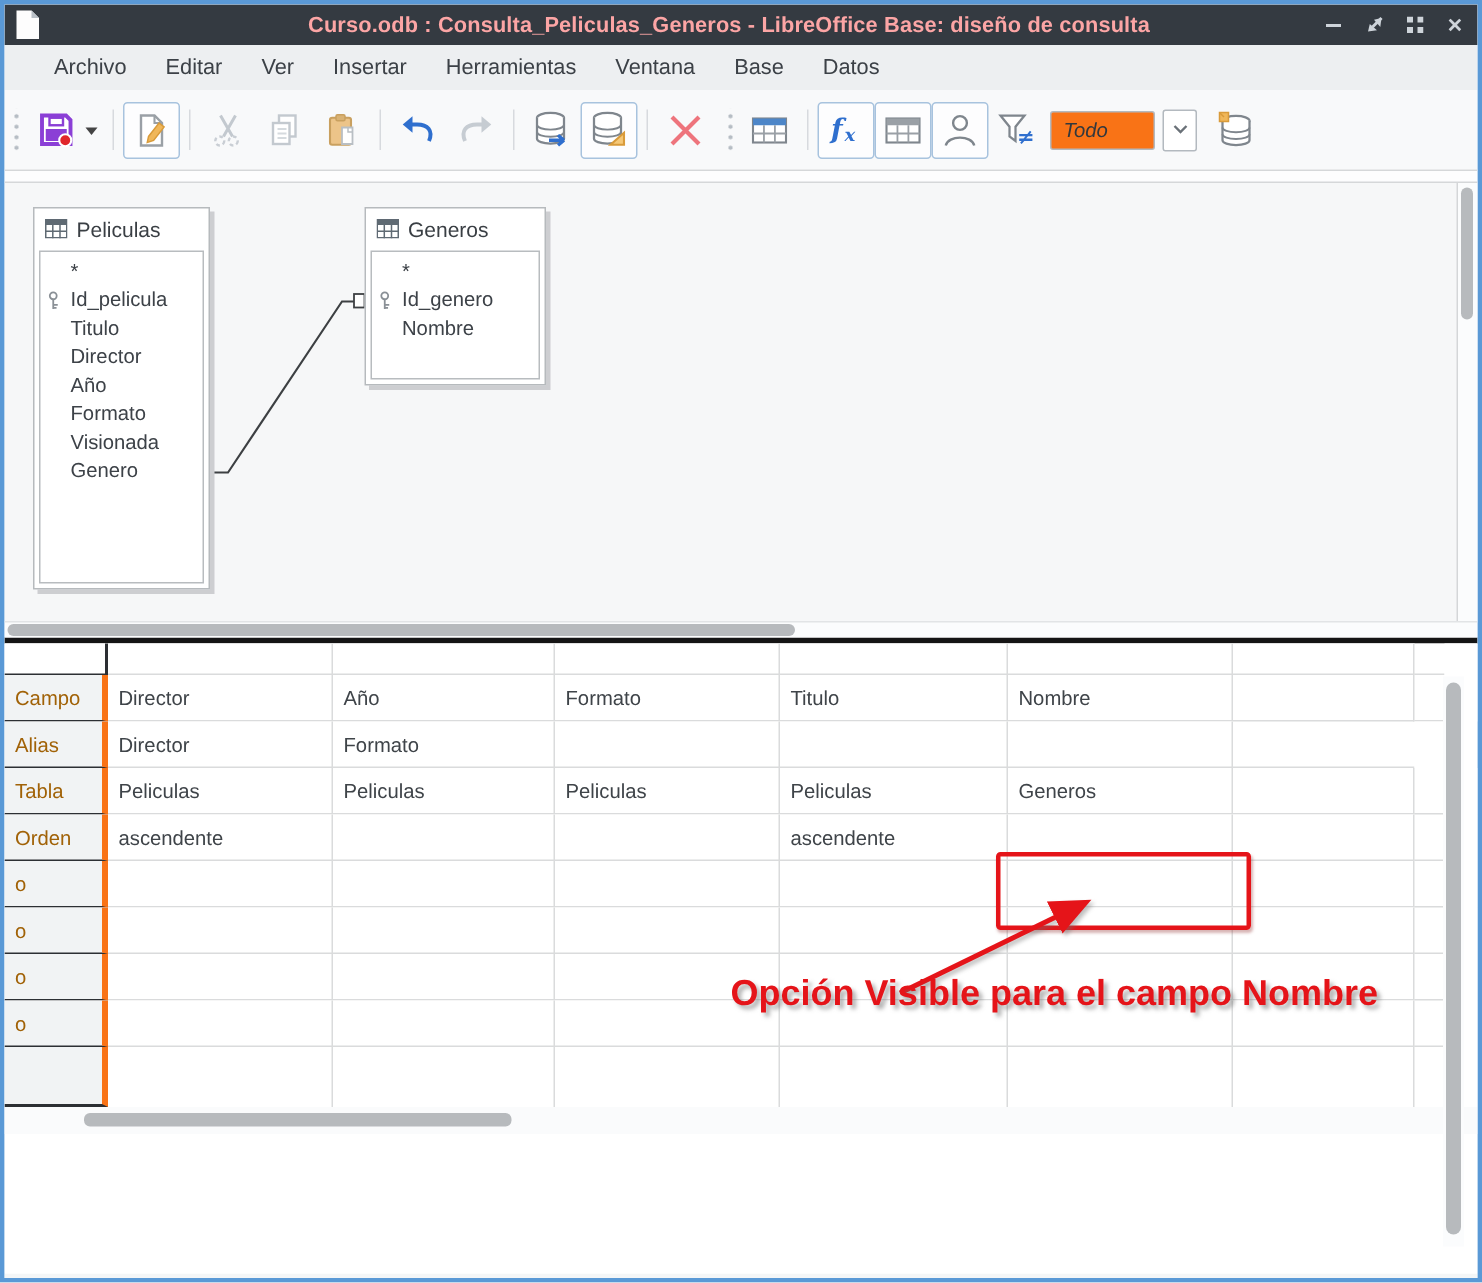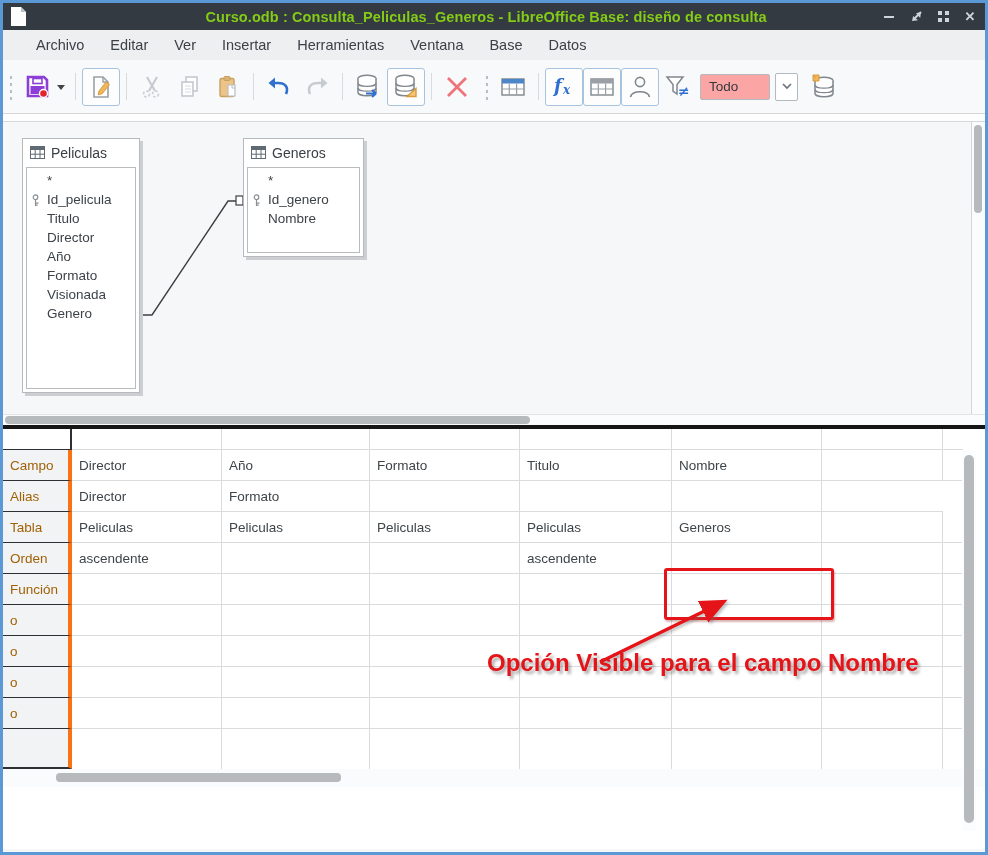--- a/index.html
+++ b/index.html
@@ -1,34 +1,34 @@
 <!DOCTYPE html>
 <html><head>
 <meta charset="utf-8">
 <style>
   html,body{margin:0;padding:0;background:#e8e8e8;font-family:"Liberation Sans",sans-serif;}
   .window{position:relative;width:988px;height:855px;box-sizing:border-box;border:3px solid #5a99d6;background:#fff;overflow:hidden;}
   
   .titlebar{position:relative;height:27px;background:#343a41;display:flex;align-items:center;}
   .tb-docicon{position:absolute;left:7px;top:3px;}
-  .tb-title{position:absolute;left:0;right:16px;text-align:center;color:#84cc16;font-size:14.5px;font-weight:bold;letter-spacing:.1px;}
+  .tb-title{position:absolute;left:0;right:16px;text-align:center;color:#fca5a5;font-size:14.5px;font-weight:bold;letter-spacing:.1px;}
   .tb-controls{position:absolute;right:8px;top:0;height:27px;display:flex;align-items:center;gap:13px;}
   .wc{width:14px;height:14px;display:flex;align-items:center;justify-content:center;color:#ced4da;font-size:13px;font-weight:bold;cursor:default;}
   .wc-min{width:10px;height:2px;background:#ced4da;}
   
   .menubar{height:30px;background:#edeff1;display:flex;align-items:center;padding-left:20px;}
   .menu-item{padding:0 13px;font-size:14.5px;color:#3c4147;line-height:30px;}
   
   .toolbar{height:53px;background:#f8f9fa;display:flex;align-items:center;padding-left:3px;}
   .grip{width:8px;height:30px;margin:0 2px;background-image:radial-gradient(circle,#b6bdc4 1.2px,transparent 1.5px);background-size:4px 7px;background-position:1px 2px;background-repeat:repeat-y;}
   .tb{width:36px;height:36px;display:flex;align-items:center;justify-content:center;border:1px solid transparent;border-radius:3px;flex:0 0 auto;}
   .tb.on{border:1px solid #a8c3de;background:#fdfdfe;}
   .sep{width:1px;height:27px;background:#d7dade;margin:0 6px;flex:0 0 auto;}
   .caret{width:0;height:0;border:4px solid transparent;border-top:5px solid #444;margin:6px 4px 0 1px;}
-  .combo{width:60px;height:24px;border:1px solid #b3b9bf;border-radius:2px;background:#fca5a5;display:flex;align-items:center;padding-left:8px;font-size:13.5px;color:#33383d;margin-left:3px;}
+  .combo{width:60px;height:24px;border:1px solid #b3b9bf;border-radius:2px;background:#f97316;display:flex;align-items:center;padding-left:8px;font-size:13.5px;color:#33383d;margin-left:3px;font-style:italic;}
   .combo-btn{width:21px;height:26px;border:1px solid #b3b9bf;border-radius:2px;background:#fff;display:flex;align-items:center;justify-content:center;margin:0 6px 0 5px;}
   .toolbar-gap{height:7px;border-top:1px solid #d5d7d9;border-bottom:1px solid #d5d7d9;background:#fdfdfe;}
   
   .design-pane{position:relative;height:292px;background:#f6f7f8;}
   .join-svg{position:absolute;left:0;top:0;}
   .tbox{position:absolute;background:#fff;border:1px solid #b6babd;box-shadow:3px 3px 0 #cdced1;}
   .tbox-caption{height:27px;display:flex;align-items:center;padding-left:7px;gap:6px;font-size:14px;color:#3a3f44;}
   .flist{position:absolute;left:3px;right:3px;top:28px;bottom:3px;border:1px solid #b8bcbf;background:#fff;padding-top:3px;overflow:hidden;}
   .field{position:relative;height:19px;line-height:19px;font-size:13.5px;color:#3d4248;padding-left:20px;}
   .fkey{position:absolute;left:4px;top:3px;}
@@ -364,31 +364,20 @@
       <div class="cell"></div>
       <div class="cell"></div>
       <div class="cell">ascendente</div>
       <div class="cell"></div>
       <div class="cell"></div>
       <div class="fil"></div>
         <div class="tail"></div>
     </div>
 
 
-    <div class="grow">
-      <div class="rl">Función</div>
-      <div class="cell"></div>
-        <div class="cell"></div>
-      <div class="cell"></div>
-        <div class="cell"></div>
-      <div class="cell"></div>
-        <div class="cell"></div>
-      <div class="fil"></div>
-        <div class="tail"></div>
-    </div>
 
 
     <div class="grow">
       <div class="rl">o</div>
       <div class="cell"></div>
         <div class="cell"></div>
       <div class="cell"></div>
         <div class="cell"></div>
       <div class="cell"></div>
         <div class="cell"></div>

